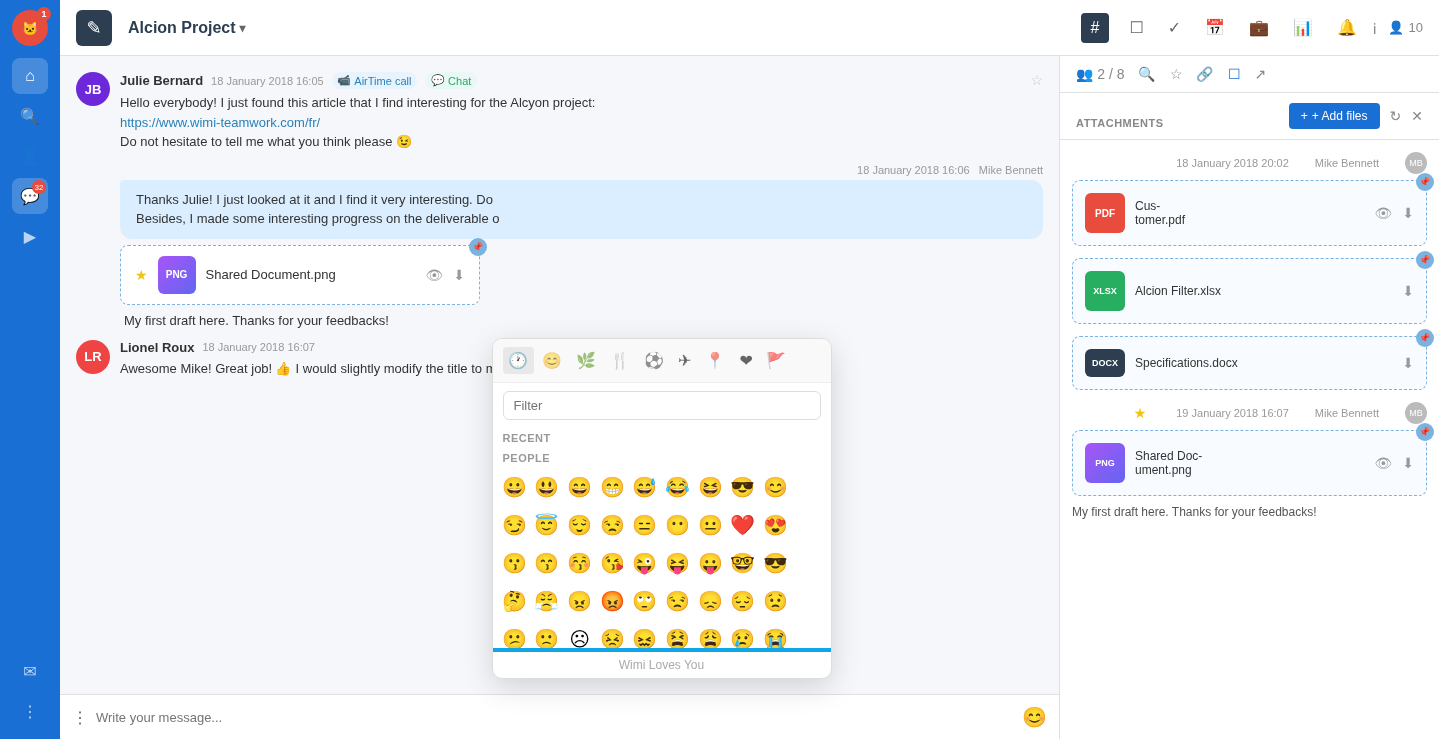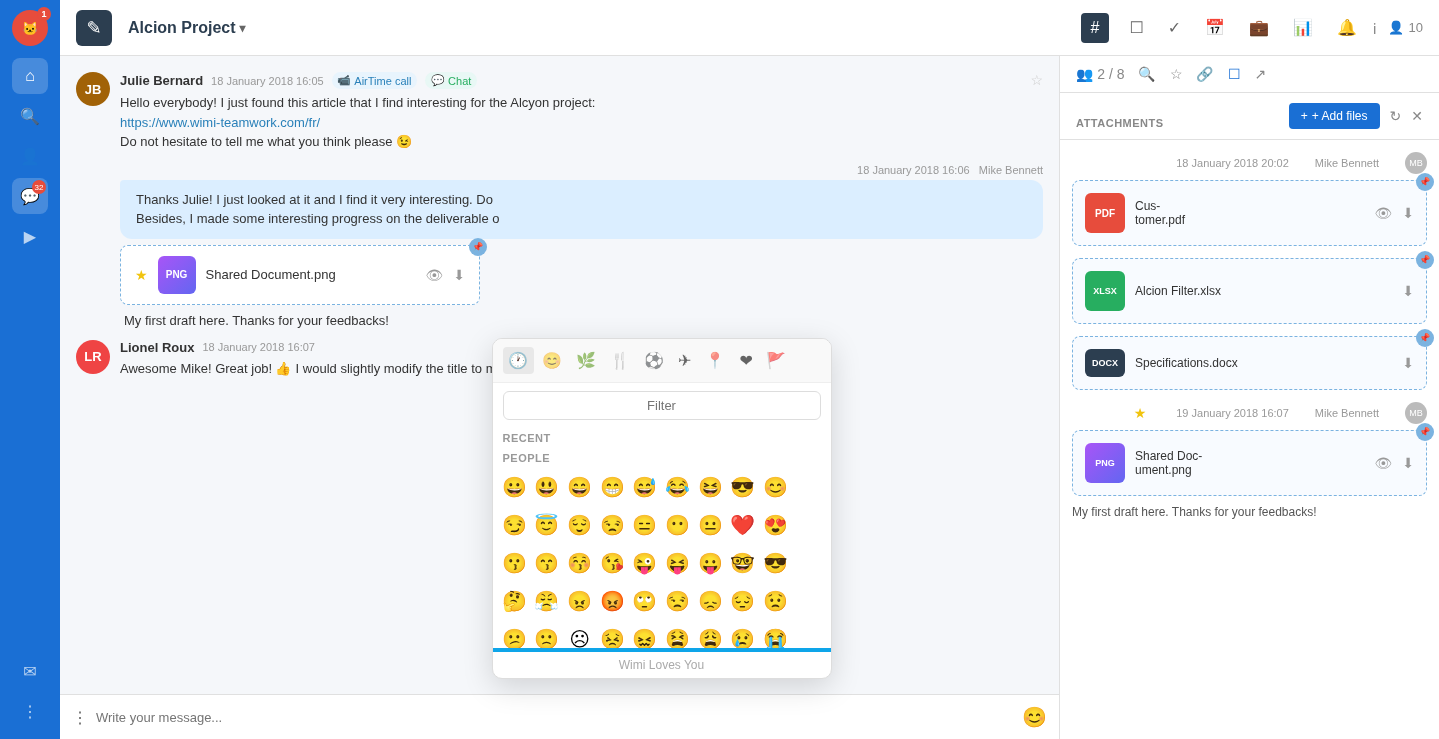--- a/index.html
+++ b/index.html
@@ -309,21 +309,20 @@
     .ep-tab { font-size: 16px; padding: 4px 6px; cursor: pointer; border-radius: 4px; opacity: 0.6; }
     .ep-tab:hover, .ep-tab.active { background: #e8e8e8; opacity: 1; }
     .emoji-filter {
       width: calc(100% - 20px);
       margin: 8px 10px;
       padding: 6px 10px;
       border: 1px solid #ddd;
       border-radius: 6px;
       font-size: 13px;
       outline: none;
-      text-align: center;
     }
     .emoji-section-label {
       padding: 4px 10px;
       font-size: 11px; color: #999; font-weight: 600; text-transform: uppercase; letter-spacing: 0.5px;
     }
     .emoji-grid {
       display: grid;
       grid-template-columns: repeat(10, 1fr);
       padding: 4px 6px;
       gap: 1px;
@@ -393,21 +392,21 @@
     </div>
   </div>
 
   <div class="chat-layout">
 
     <div class="chat-main">
       <div class="chat-messages">
 
 
         <div class="message-with-avatar">
-          <div class="msg-avatar" style="background:#a16207;">JB</div>
+          <div class="msg-avatar" style="background:#6d28d9;">JB</div>
           <div class="msg-content">
             <div class="msg-header">
               <span class="msg-name">Julie Bernard</span>
               <span class="msg-time">18 January 2018 16:05</span>
               <span class="msg-tag airtime">📹 <span>AirTime call</span></span>
               <span class="msg-tag chat">💬 <span>Chat</span></span>
             </div>
             <div class="msg-body">
               Hello everybody! I just found this article that I find interesting for the Alcyon project:<br>
               <a href="#" class="msg-link">https://www.wimi-teamwork.com/fr/</a><br>

